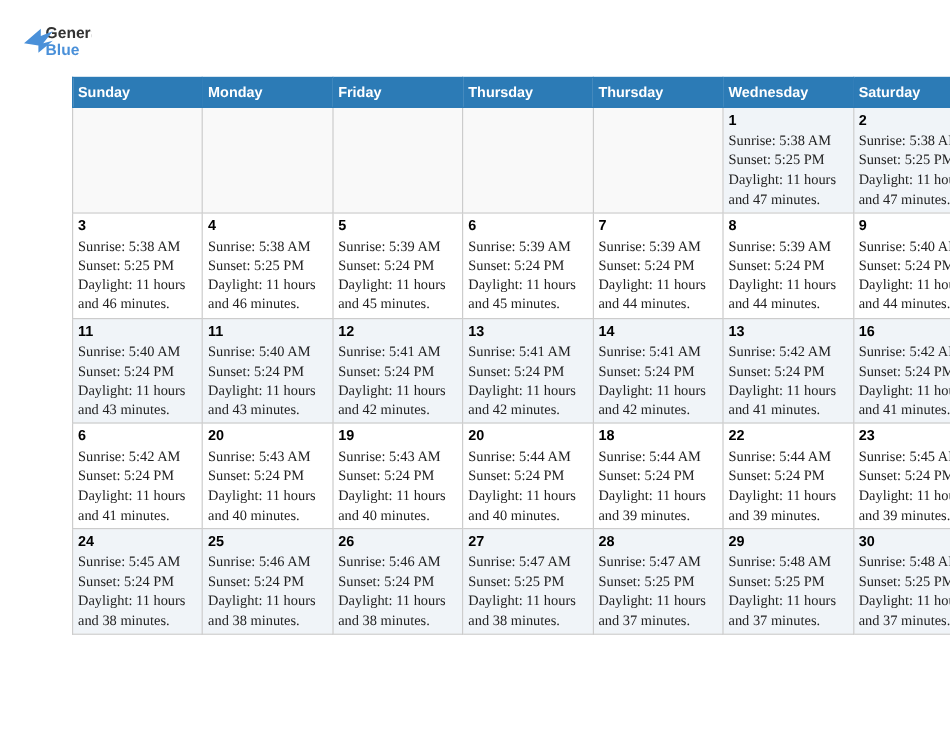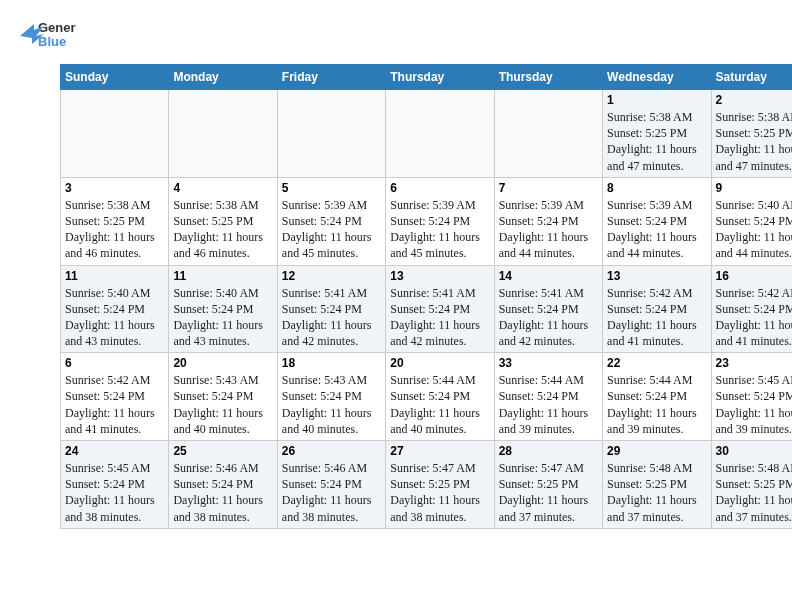--- a/index.html
+++ b/index.html
@@ -225,33 +225,33 @@
 Sunset: 5:24 PM
 Daylight: 11 hours and 41 minutes.</div>
         </td>
         <td>
           <span class="day-num">20</span>
           <div class="day-info" style="white-space: pre-line;">Sunrise: 5:43 AM
 Sunset: 5:24 PM
 Daylight: 11 hours and 40 minutes.</div>
         </td>
         <td>
-          <span class="day-num">18</span>
+          <span class="day-num">19</span>
           <div class="day-info" style="white-space: pre-line;">Sunrise: 5:43 AM
 Sunset: 5:24 PM
 Daylight: 11 hours and 40 minutes.</div>
         </td>
         <td>
           <span class="day-num">20</span>
           <div class="day-info" style="white-space: pre-line;">Sunrise: 5:44 AM
 Sunset: 5:24 PM
 Daylight: 11 hours and 40 minutes.</div>
         </td>
         <td>
-          <span class="day-num">33</span>
+          <span class="day-num">18</span>
           <div class="day-info" style="white-space: pre-line;">Sunrise: 5:44 AM
 Sunset: 5:24 PM
 Daylight: 11 hours and 39 minutes.</div>
         </td>
         <td>
           <span class="day-num">22</span>
           <div class="day-info" style="white-space: pre-line;">Sunrise: 5:44 AM
 Sunset: 5:24 PM
 Daylight: 11 hours and 39 minutes.</div>
         </td>

